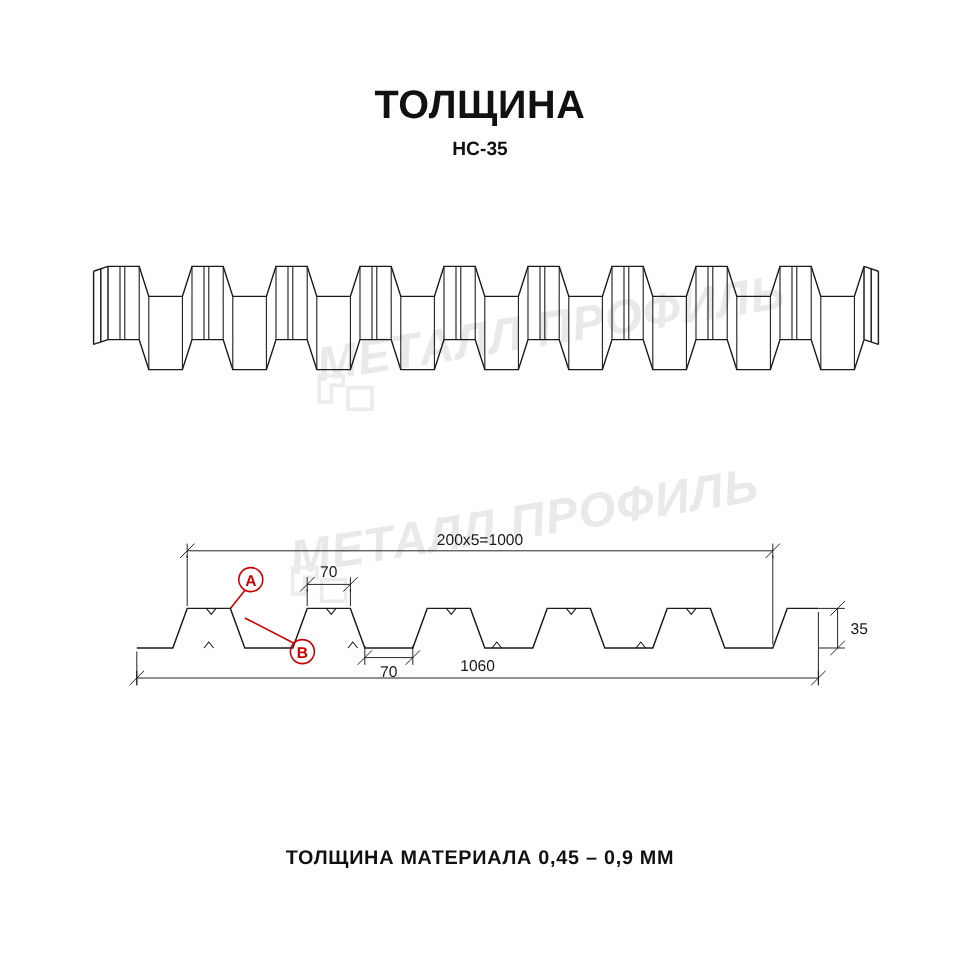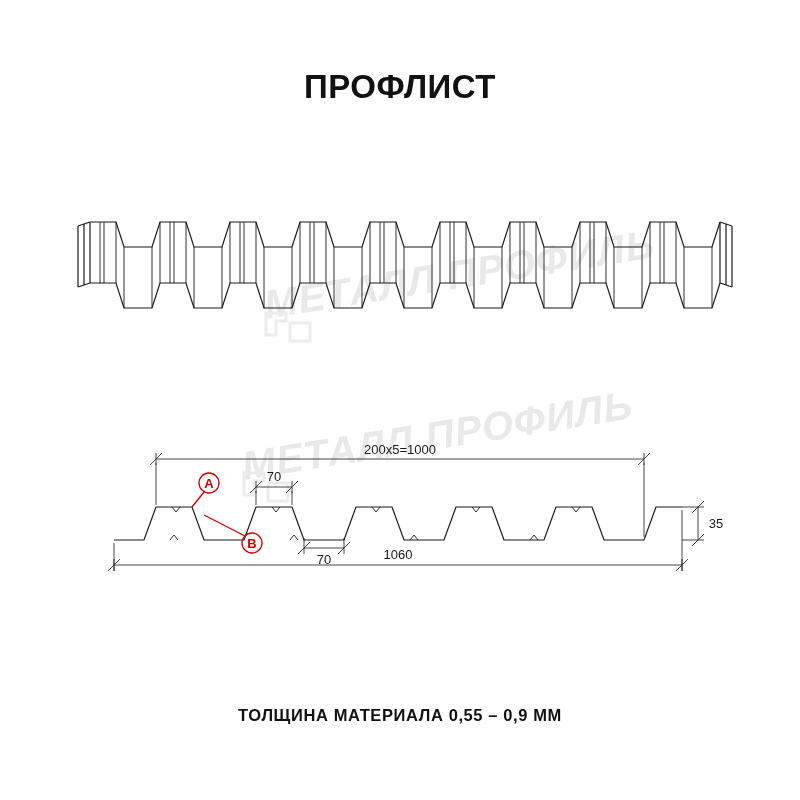--- a/index.html
+++ b/index.html
@@ -106,21 +106,22 @@
     font-weight: bold;
     fill: #cc0000;
   }
   .callout { stroke: #cc0000; fill: none; stroke-width: 1.3; }
 </style>
 </head>
 <body>
 
 <div class="page">
 
-  <div class="title">ПРОФЛИСТ</div>
+  <div class="title">ТОЛЩИНА</div>
+  <div class="subtitle">НС-35</div>
 
   <div class="wm wm1">МЕТАЛЛ ПРОФИЛЬ</div>
 
   <div class="wm wm2">МЕТАЛЛ ПРОФИЛЬ</div>
 
   <div class="wm-mark" style="top:305px; left:262px;">
     <svg width="60" height="44" viewBox="0 0 60 44">
       <path d="M4 30 L4 8 L24 8 L24 16 L14 16 L14 30 Z" fill="none" stroke="#ececec" stroke-width="3"></path>
       <path d="M28 36 L28 18 L48 18 L48 36 Z" fill="none" stroke="#ececec" stroke-width="3"></path>
     </svg>
@@ -272,15 +273,15 @@
       <text class="calltext" x="105" y="63" text-anchor="middle">A</text>
 
       <g>
         <circle class="callout" cx="148" cy="118" r="10"></circle>
         <path class="callout" d="M141 111 L100 90"></path>
       </g>
       <text class="calltext" x="148" y="123" text-anchor="middle">B</text>
     </svg>
   </div>
 
-  <div class="footer-note">ТОЛЩИНА МАТЕРИАЛА 0,55 – 0,9 ММ</div>
+  <div class="footer-note">ТОЛЩИНА МАТЕРИАЛА 0,45 – 0,9 ММ</div>
 
 </div>
 
 </body></html>

